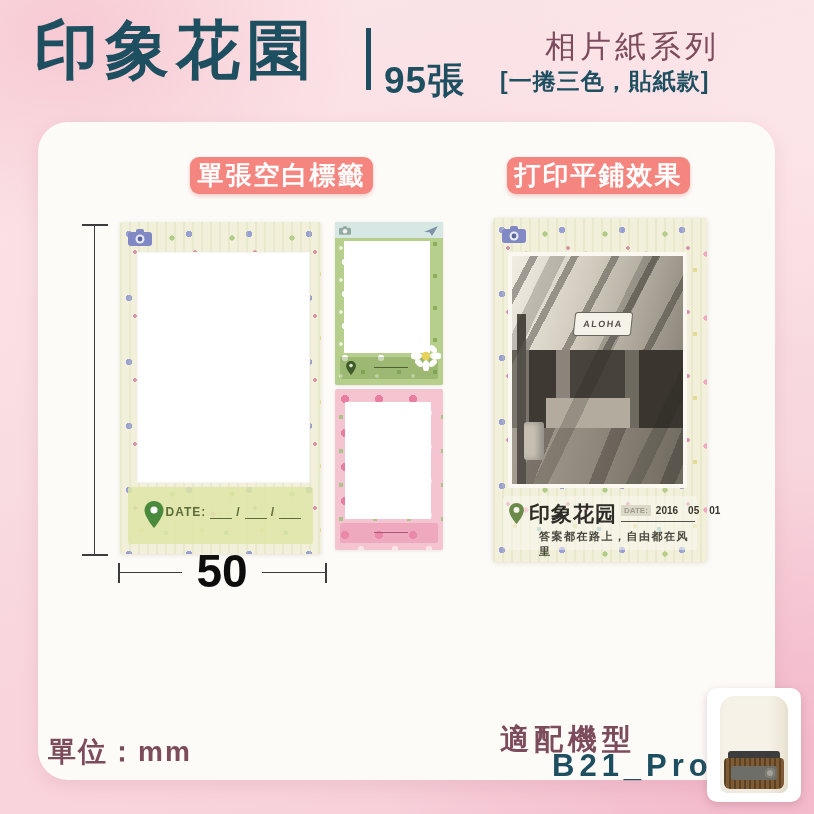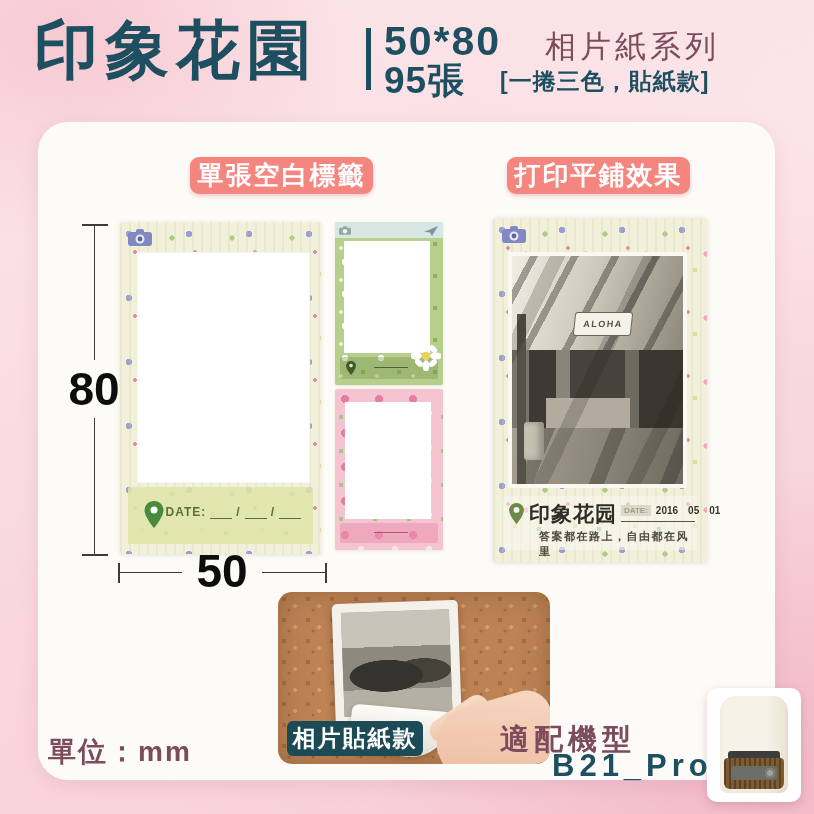--- a/index.html
+++ b/index.html
@@ -170,32 +170,30 @@
   .printer-dial{position:absolute;right:2px;top:2px;width:10px;height:10px;border-radius:50%;background:#a2a29a;
     box-shadow:inset 0 0 0 2px #7d7d76;}
 </style>
 </head>
 <body>
 
 <div class="stage">
 
   <div class="brand-title">印象花園</div>
   <div class="title-divider"></div>
-  <div class="spec-size">50*80</div>
   <div class="spec-count">95張</div>
   <div class="series-title">相片紙系列</div>
   <div class="variant-subtitle">[一捲三色，貼紙款]</div>
 
   <div class="card"></div>
 
   <div class="badge badge-right">打印平鋪效果</div>
   <div class="badge badge-left">單張空白標籤</div>
 
   <div class="dim-v"></div>
-  <div class="dim-v-label">80</div>
   <div class="dim-h"></div>
   <div class="dim-h-label">50</div>
 
   <div class="label-big floral-cream">
     <svg class="cam-icon" style="left:8px;top:7px;" width="24" height="17" viewBox="0 0 24 17">
       <rect x="0" y="3" width="24" height="14" rx="3" fill="#8189c4"></rect>
       <rect x="8" y="0" width="8" height="5" rx="2" fill="#8189c4"></rect>
       <circle cx="12" cy="10" r="4.5" fill="#e8eaf6"></circle>
         <circle cx="12" cy="10" r="2.4" fill="#5d659f"></circle>
     </svg>
@@ -284,32 +282,20 @@
         <span class="dnum">2016</span>
         <span class="dsep"></span>
         <span class="dnum">05</span>
         <span class="dsep"></span>
         <span class="dnum">01</span>
       </div>
       <div class="tagline">答案都在路上，自由都在风里</div>
     </div>
   </div>
 
-  <div class="cork">
-    <div class="sticker">
-      <div class="sticker-photo"></div>
-      <div class="peel"></div>
-    </div>
-    <div class="hand">
-      <div class="finger-a"></div>
-      <div class="finger-b"></div>
-      <div class="palm"></div>
-    </div>
-    <div class="badge-dark">相片貼紙款</div>
-  </div>
 
   <div class="unit-label">單位：mm</div>
   <div class="compat-label">適配機型</div>
   <div class="model-name">B21_Pro</div>
 
   <div class="printer-card">
     <div class="printer-body">
       <div class="printer-slot"></div>
       <div class="printer-band">
         <div class="printer-panel">

